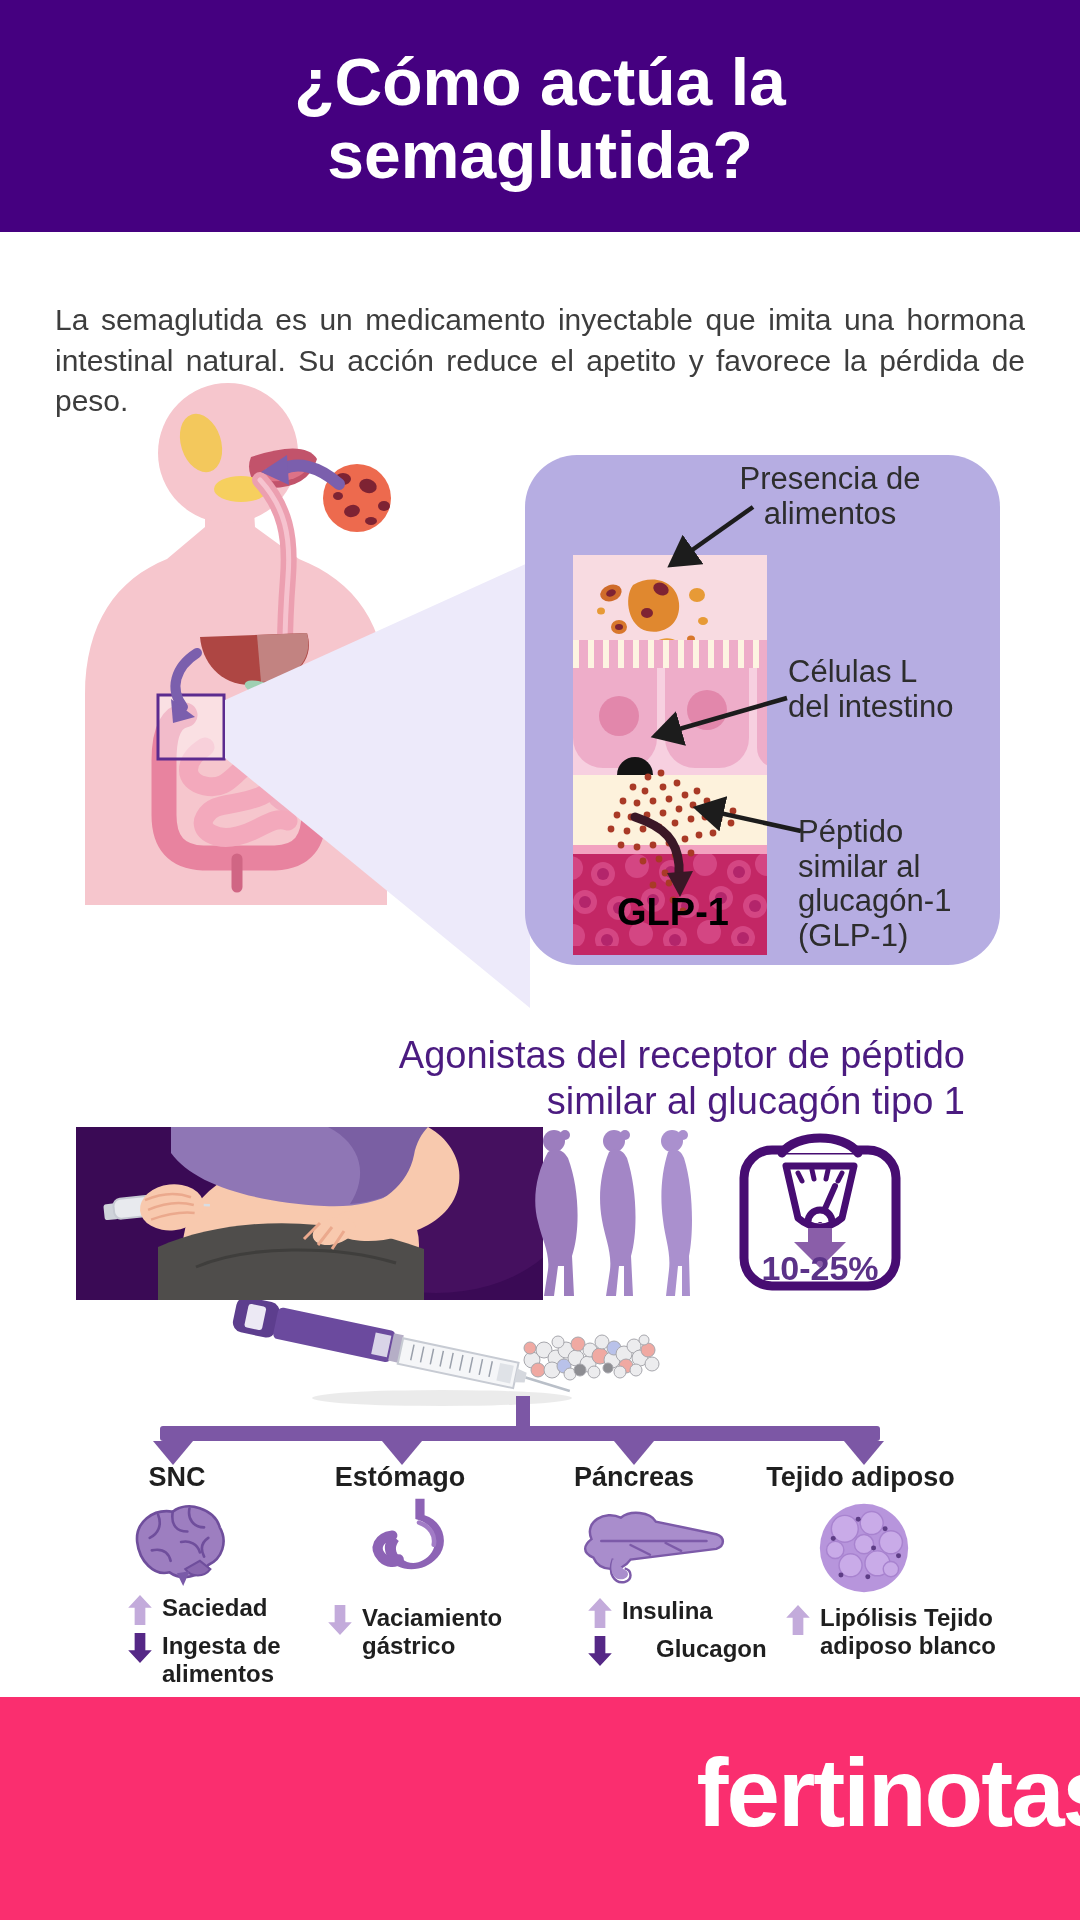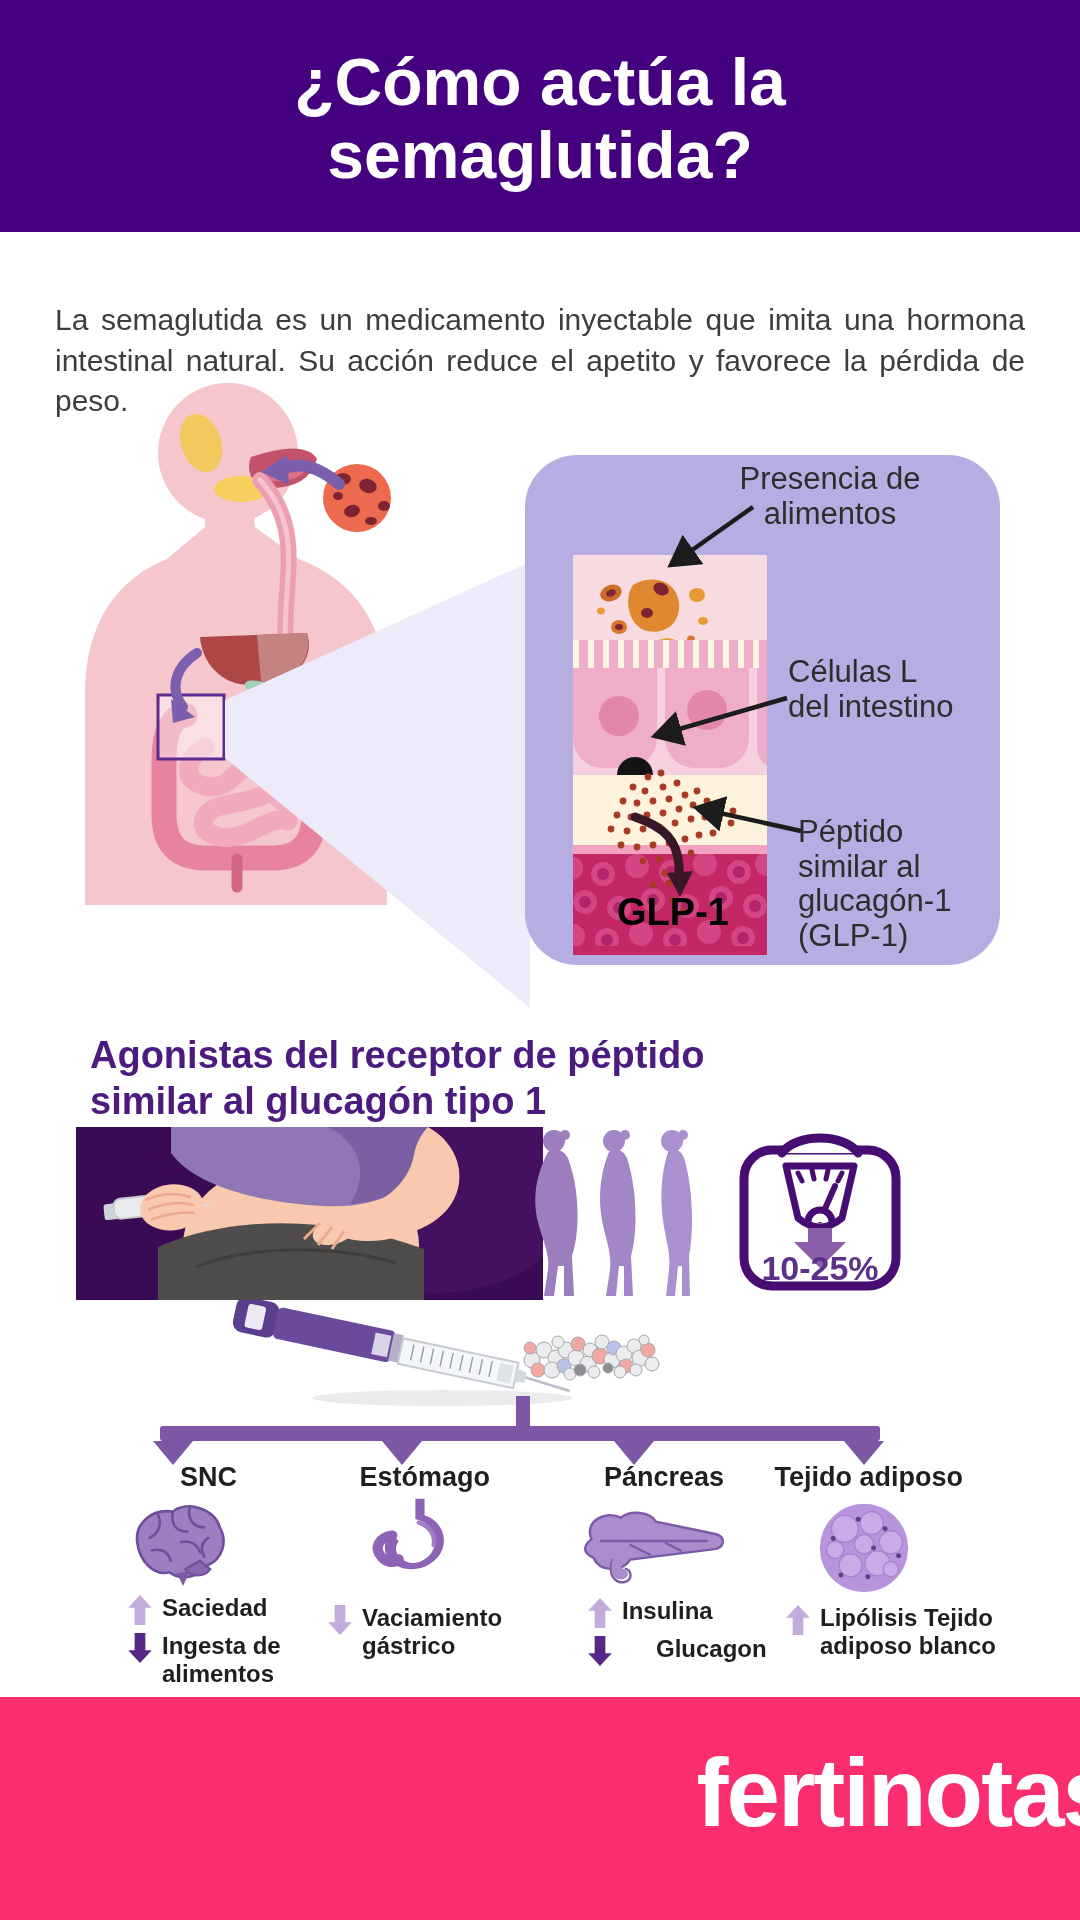--- a/index.html
+++ b/index.html
@@ -30,32 +30,32 @@
                border-top:9px solid #f2a2c0;border-bottom:9px solid #f2a2c0;}
   #dots-svg{left:0;top:212px;width:194px;height:188px;pointer-events:none;}
   #glp1-label{left:20px;top:336px;width:160px;text-align:center;color:#000000;
               font-size:38px;font-weight:bold;}
   .panel-label{color:#2d2d2d;font-size:31px;line-height:1.12;}
   #lbl-presencia{top:462px;left:700px;width:260px;text-align:center;}
   #lbl-celulas{top:655px;left:788px;width:212px;text-align:left;}
   #lbl-peptido{top:815px;left:798px;width:205px;text-align:left;}
   #panel-arrows{top:455px;left:525px;width:475px;height:510px;pointer-events:none;}
   
-  #heading2{top:1032px;left:90px;width:875px;text-align:left;color:#4b1b80;
-            font-size:38px;font-weight:bold;line-height:1.22;}
+  #heading2{top:1032px;left:90px;width:875px;text-align:right;color:#4b1b80;
+            font-size:38px;font-weight:normal;line-height:1.22;}
   #band{top:1127px;left:76px;width:467px;height:173px;background:#3a0a55;overflow:hidden;}
   #silhouettes{top:1128px;left:530px;width:168px;height:172px;}
   #scale-icon{top:1128px;left:738px;width:164px;height:166px;}
   #pen-svg{top:1300px;left:222px;width:450px;height:112px;}
   
   #stub{top:1396px;left:516px;width:14px;height:34px;background:#7c57a5;}
   #bar{top:1426px;left:160px;width:720px;height:15px;background:#7c57a5;border-radius:3px;}
   .tri{width:0;height:0;border-left:20px solid transparent;border-right:20px solid transparent;
        border-top:24px solid #7c57a5;top:1441px;}
-  .organ-label{top:1462px;font-size:27px;font-weight:bold;color:#1f1f1f;text-align:right;}
+  .organ-label{top:1462px;font-size:27px;font-weight:bold;color:#1f1f1f;text-align:center;}
   .bullet{display:flex;align-items:flex-start;gap:10px;font-size:24px;font-weight:bold;
           color:#1f1f1f;line-height:1.15;}
   .bullet svg{flex:0 0 auto;margin-top:1px;}
   
   #footer{top:1697px;left:0;width:1080px;height:223px;background:#fa2e6f;}
   #brand{top:1738px;left:0;width:1080px;text-align:right;color:#ffffff;
          font-size:96px;font-weight:bold;letter-spacing:-2px;padding-left:34px;}
 </style>
 </head>
 <body>

